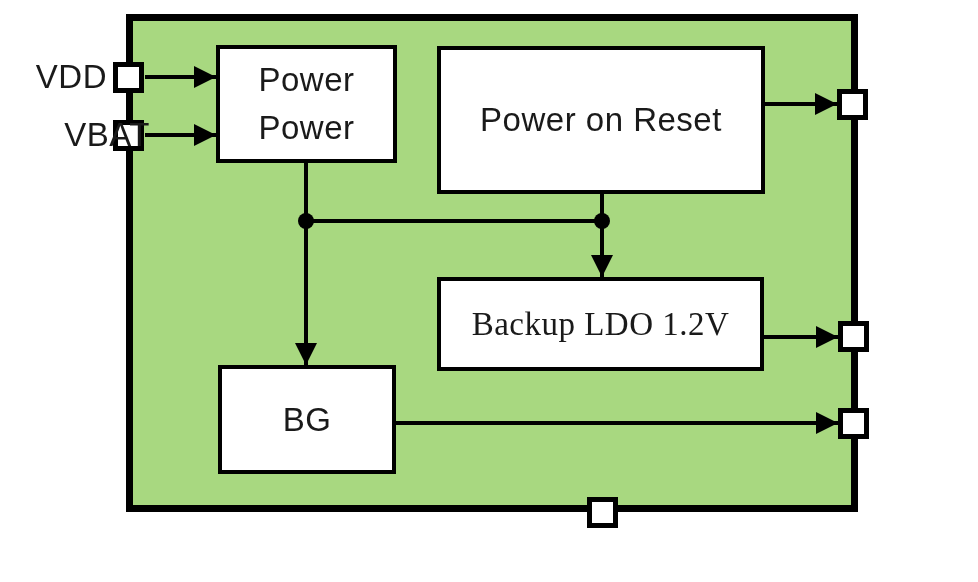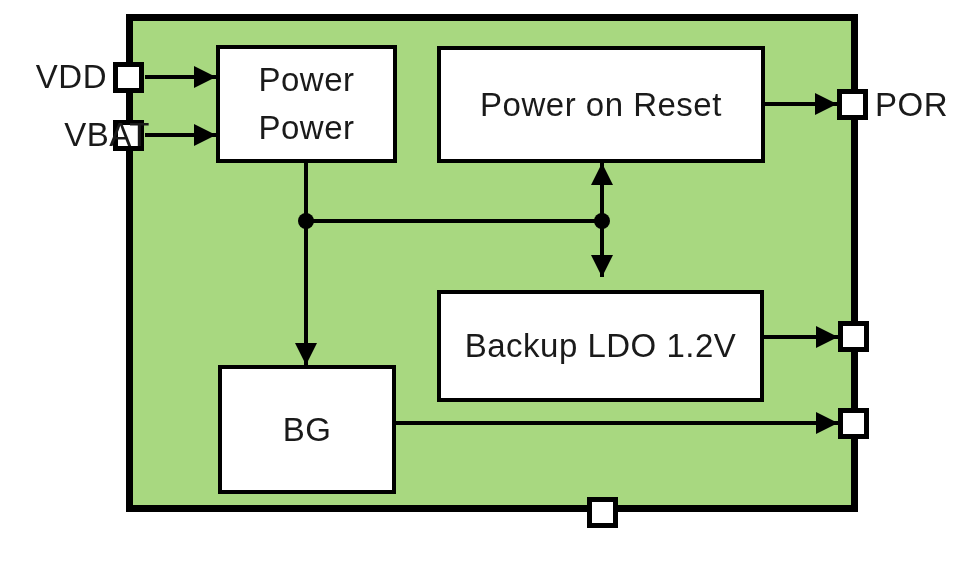--- a/index.html
+++ b/index.html
@@ -44,23 +44,23 @@
     flex-direction: column;
     align-items: center;
     justify-content: center;
     text-align: left;
     font-size: 33px;
     line-height: 48px;
     color: var(--text);
     letter-spacing: 0.5px;
   }
   .block-power-switch { left: 216px; top: 45px;  width: 181px; height: 118px; }
-  .block-por-ldo      { left: 437px; top: 46px;  width: 328px; height: 117px; }
-  .block-backup-ldo   { left: 437px; top: 290px; width: 327px; height: 112px; }
-  .block-bg           { left: 218px; top: 365px; width: 178px; height: 129px; }
+  .block-por-ldo      { left: 437px; top: 46px;  width: 328px; height: 148px; }
+  .block-backup-ldo   { left: 437px; top: 277px; width: 327px; height: 94px; font-family: Liberation Serif, serif; }
+  .block-bg           { left: 218px; top: 365px; width: 178px; height: 109px; }
 
   .pin {
     position: absolute;
     width: 31px; height: 31px;
     background: var(--block-fill);
     border: 5px solid var(--border);
   }
   .pin-vdd  { left: 113px; top: 62px;  }
   .pin-vbat { left: 113px; top: 120px; }
   .pin-por  { left: 837px; top: 89px;  }
@@ -132,15 +132,14 @@
 
   <div class="pin pin-vdd"></div>
   <div class="pin pin-vbat"></div>
   <div class="pin pin-por"></div>
   <div class="pin pin-vcc"></div>
   <div class="pin pin-iref"></div>
   <div class="pin pin-gnd"></div>
 
   <div class="pin-label label-vdd">VDD</div>
   <div class="pin-label label-vbat">VBAT</div>
-  <div class="pin-label label-por">POR</div>
 
 </div>
 
 </body></html>

